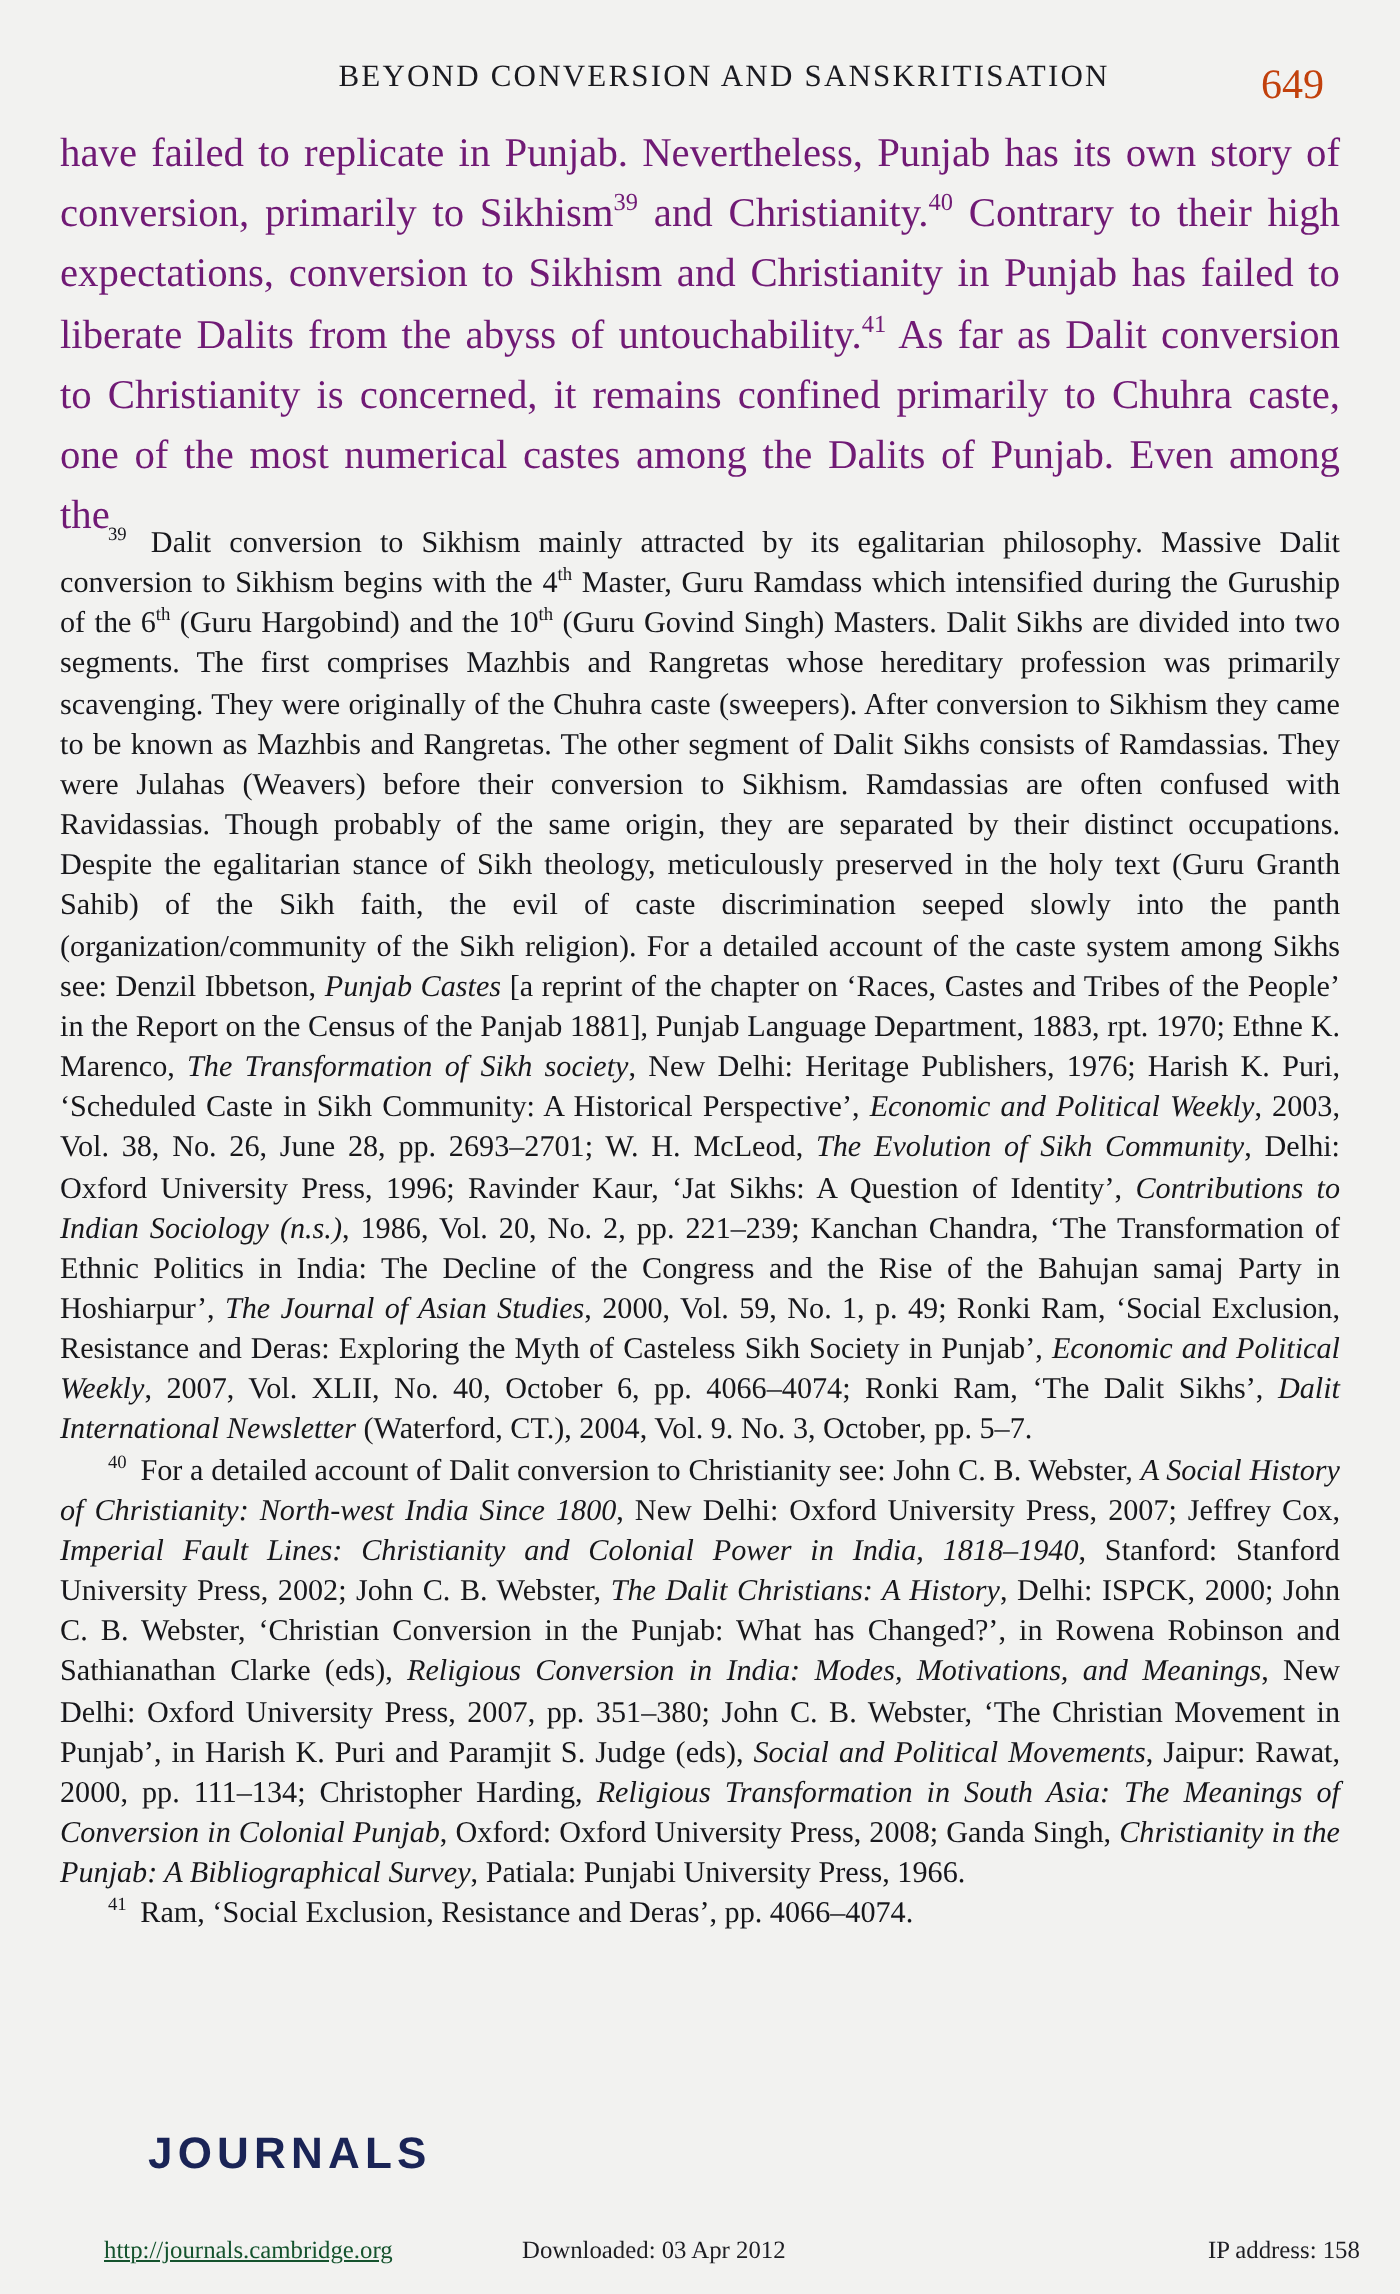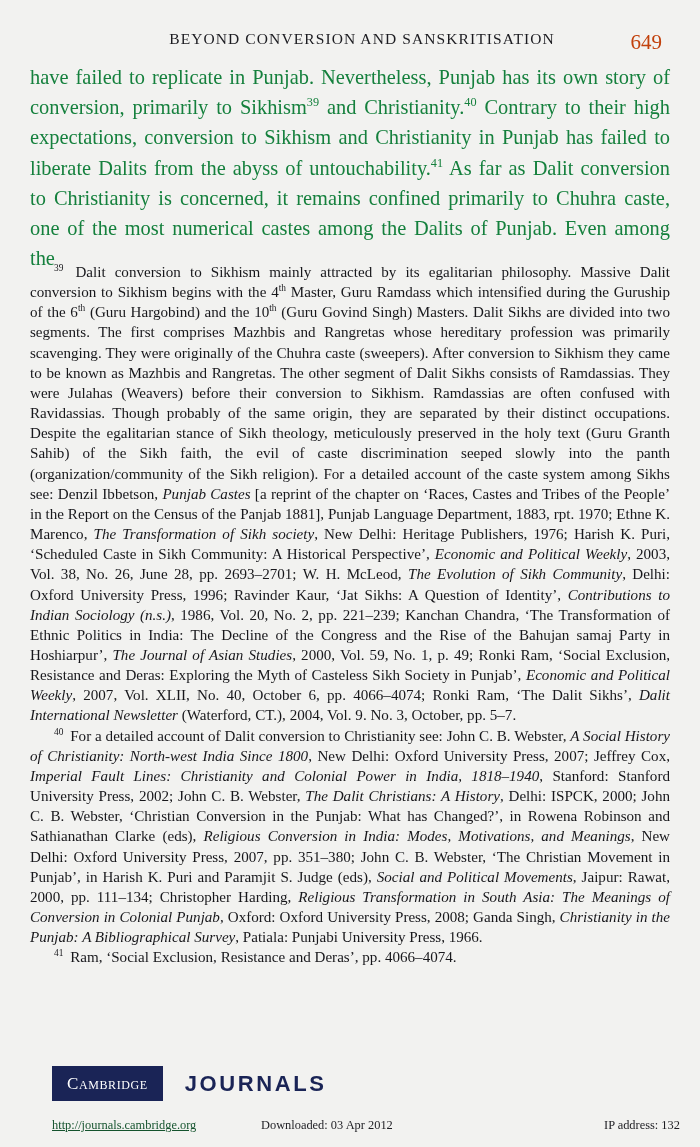--- a/index.html
+++ b/index.html
@@ -53,21 +53,21 @@
     top: 62px;
     left: 30px;
     width: 640px;
   }
   .body-para {
     margin: 0;
     font-size: 20.4px;
     line-height: 30.2px;
     text-align: justify;
     text-align-last: justify;
-    color: #15803d;
+    color: #701a75;
     word-spacing: 0.5px;
   }
   .body-para sup {
     font-size: 0.6em;
     vertical-align: super;
     line-height: 0;
   }
 
   
   .notes {
@@ -172,23 +172,22 @@
     <p class="body-para">have failed to replicate in Punjab. Nevertheless, Punjab has its own story of conversion, primarily to Sikhism<sup>39</sup> and Christianity.<sup>40</sup> Contrary to their high expectations, conversion to Sikhism and Christianity in Punjab has failed to liberate Dalits from the abyss of untouchability.<sup>41</sup> As far as Dalit conversion to Christianity is concerned, it remains confined primarily to Chuhra caste, one of the most numerical castes among the Dalits of Punjab. Even among the</p>
   </div>
 
   <div class="notes">
     <p class="note"><span class="note-marker">39</span> Dalit conversion to Sikhism mainly attracted by its egalitarian philosophy. Massive Dalit conversion to Sikhism begins with the 4<sup>th</sup> Master, Guru Ramdass which intensified during the Guruship of the 6<sup>th</sup> (Guru Hargobind) and the 10<sup>th</sup> (Guru Govind Singh) Masters. Dalit Sikhs are divided into two segments. The first comprises Mazhbis and Rangretas whose hereditary profession was primarily scavenging. They were originally of the Chuhra caste (sweepers). After conversion to Sikhism they came to be known as Mazhbis and Rangretas. The other segment of Dalit Sikhs consists of Ramdassias. They were Julahas (Weavers) before their conversion to Sikhism. Ramdassias are often confused with Ravidassias. Though probably of the same origin, they are separated by their distinct occupations. Despite the egalitarian stance of Sikh theology, meticulously preserved in the holy text (Guru Granth Sahib) of the Sikh faith, the evil of caste discrimination seeped slowly into the panth (organization/community of the Sikh religion). For a detailed account of the caste system among Sikhs see: Denzil Ibbetson, <i>Punjab Castes</i> [a reprint of the chapter on ‘Races, Castes and Tribes of the People’ in the Report on the Census of the Panjab 1881], Punjab Language Department, 1883, rpt. 1970; Ethne K. Marenco, <i>The Transformation of Sikh society</i>, New Delhi: Heritage Publishers, 1976; Harish K. Puri, ‘Scheduled Caste in Sikh Community: A Historical Perspective’, <i>Economic and Political Weekly</i>, 2003, Vol. 38, No. 26, June 28, pp. 2693–2701; W. H. McLeod, <i>The Evolution of Sikh Community</i>, Delhi: Oxford University Press, 1996; Ravinder Kaur, ‘Jat Sikhs: A Question of Identity’, <i>Contributions to Indian Sociology (n.s.)</i>, 1986, Vol. 20, No. 2, pp. 221–239; Kanchan Chandra, ‘The Transformation of Ethnic Politics in India: The Decline of the Congress and the Rise of the Bahujan samaj Party in Hoshiarpur’, <i>The Journal of Asian Studies</i>, 2000, Vol. 59, No. 1, p. 49; Ronki Ram, ‘Social Exclusion, Resistance and Deras: Exploring the Myth of Casteless Sikh Society in Punjab’, <i>Economic and Political Weekly</i>, 2007, Vol. XLII, No. 40, October 6, pp. 4066–4074; Ronki Ram, ‘The Dalit Sikhs’, <i>Dalit International Newsletter</i> (Waterford, CT.), 2004, Vol. 9. No. 3, October, pp. 5–7.</p>
     <p class="note"><span class="note-marker">40</span> For a detailed account of Dalit conversion to Christianity see: John C. B. Webster, <i>A Social History of Christianity: North-west India Since 1800</i>, New Delhi: Oxford University Press, 2007; Jeffrey Cox, <i>Imperial Fault Lines: Christianity and Colonial Power in India, 1818–1940</i>, Stanford: Stanford University Press, 2002; John C. B. Webster, <i>The Dalit Christians: A History</i>, Delhi: ISPCK, 2000; John C. B. Webster, ‘Christian Conversion in the Punjab: What has Changed?’, in Rowena Robinson and Sathianathan Clarke (eds), <i>Religious Conversion in India: Modes, Motivations, and Meanings</i>, New Delhi: Oxford University Press, 2007, pp. 351–380; John C. B. Webster, ‘The Christian Movement in Punjab’, in Harish K. Puri and Paramjit S. Judge (eds), <i>Social and Political Movements</i>, Jaipur: Rawat, 2000, pp. 111–134; Christopher Harding, <i>Religious Transformation in South Asia: The Meanings of Conversion in Colonial Punjab</i>, Oxford: Oxford University Press, 2008; Ganda Singh, <i>Christianity in the Punjab: A Bibliographical Survey</i>, Patiala: Punjabi University Press, 1966.</p>
     <p class="note"><span class="note-marker">41</span> Ram, ‘Social Exclusion, Resistance and Deras’, pp. 4066–4074.</p>
   </div>
 
   <div class="brand">
-    <span class="brand-box">Cambridge</span>
     <span class="brand-word">JOURNALS</span>
   </div>
 
   <div class="meta">
     <a class="meta-url" href="#">http://journals.cambridge.org</a>
     <span class="meta-downloaded">Downloaded: 03 Apr 2012</span>
-    <span class="meta-ip">IP address: 132</span>
+    <span class="meta-ip">IP address: 158</span>
   </div>
 
 </div>
 
 </body></html>

